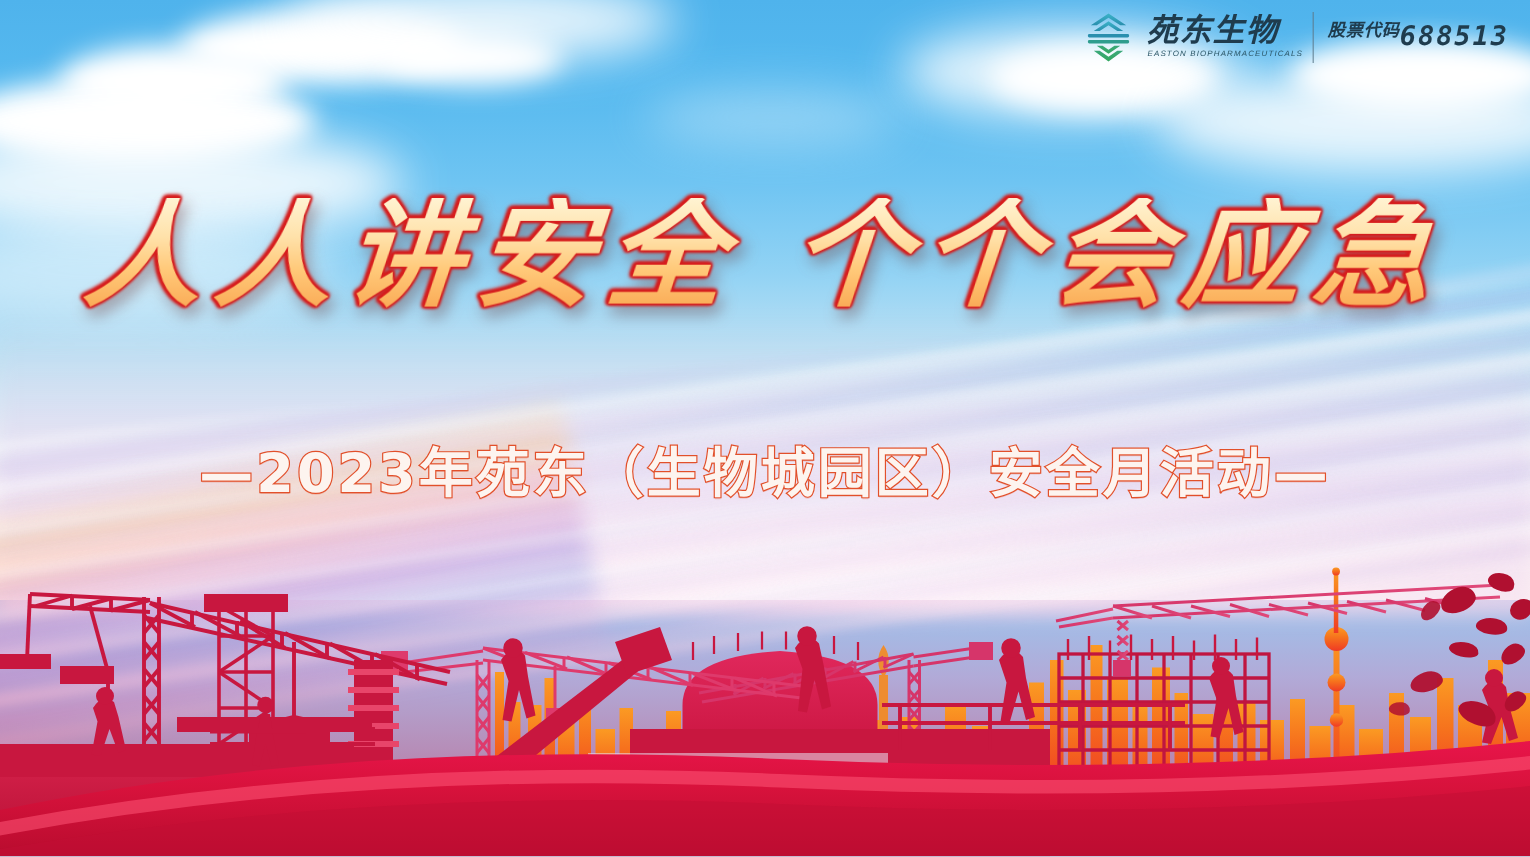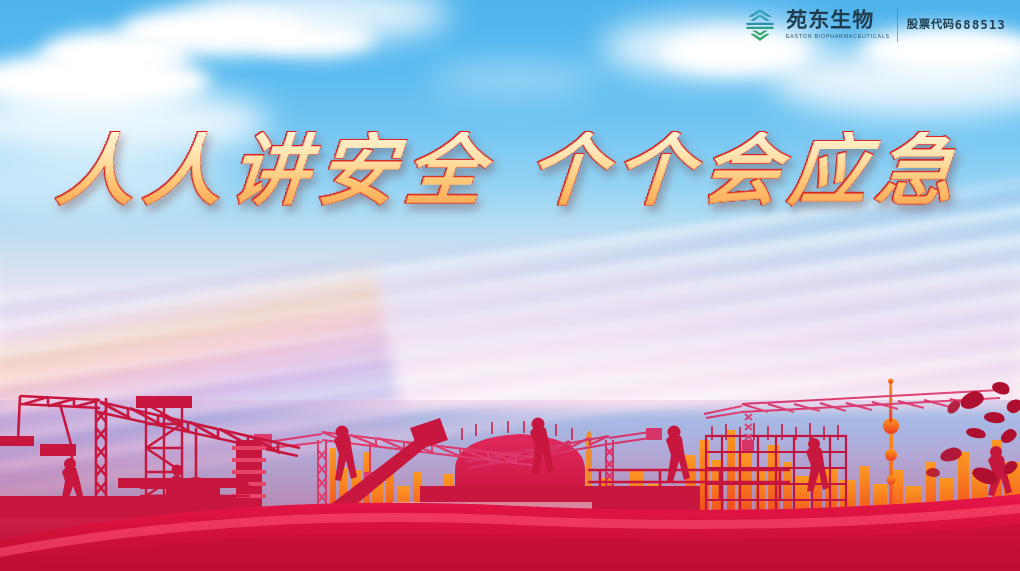--- a/index.html
+++ b/index.html
@@ -89,41 +89,41 @@
       rgba(232,70,110,.55) 70%,
       rgba(220,30,70,.6) 100%);
   }
 
   
   .scene{position:absolute;left:0;top:0;width:1020px;height:571px;}
 
   
   .logo-block{
     position:absolute;right:14px;top:7px;
-    display:flex;align-items:center;gap:9px;
+    display:flex;align-items:center;gap:9px;font-style:italic;
   }
   .logo-mark{width:34px;height:36px;flex:0 0 auto;}
   .logo-words{display:flex;flex-direction:column;line-height:1;}
   .logo-cn{
     font-size:21px;font-weight:700;color:#1f3c4e;letter-spacing:1px;
     font-family:"DejaVu Sans","Liberation Sans",sans-serif;
   }
   .logo-en{
     font-size:5.2px;color:#2a5566;letter-spacing:.75px;margin-top:3px;
     font-family:"Liberation Sans",sans-serif;white-space:nowrap;
     transform:scaleX(1.02);transform-origin:left center;
   }
   .logo-div{width:1px;height:34px;background:#5c7a8a;opacity:.65;}
   .stock{display:flex;flex-direction:row;line-height:1.18;}
   .stock-label{
     font-size:11.5px;font-weight:700;color:#1f3c4e;letter-spacing:.5px;
     font-family:"DejaVu Sans","Liberation Sans",sans-serif;
   }
   .stock-num{
-    font-size:12px;font-weight:700;color:#1f3c4e;letter-spacing:1.3px;
+    font-size:18px;font-weight:700;color:#1f3c4e;letter-spacing:1.3px;
     font-family:"DejaVu Sans Mono","Liberation Mono",monospace;
   }
 
   
   .headline{
     position:absolute;left:0;top:132px;width:1020px;
     text-align:center;
     font-family:"DejaVu Sans","Liberation Sans",sans-serif;
     font-size:78px;font-weight:700;
     letter-spacing:9px;
@@ -595,14 +595,15 @@
     <div class="stock">
       <div class="stock-label">股票代码</div>
       <div class="stock-num">688513</div>
     </div>
   </div>
 
   <div class="headline">
     <span class="txt">人人讲安全 个个会应急</span>
   </div>
 
+  <div class="subtitle">—2023年苑东（生物城园区）安全月活动—</div>
 
 </div>
 
 </body></html>

